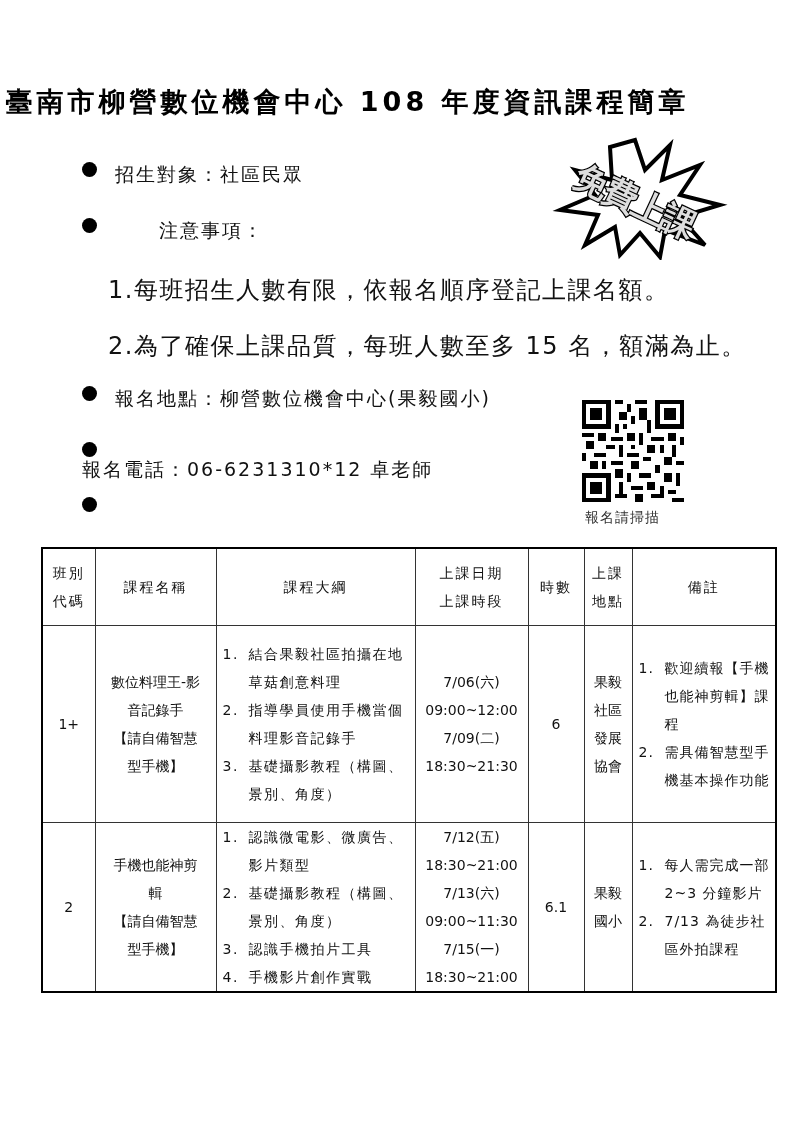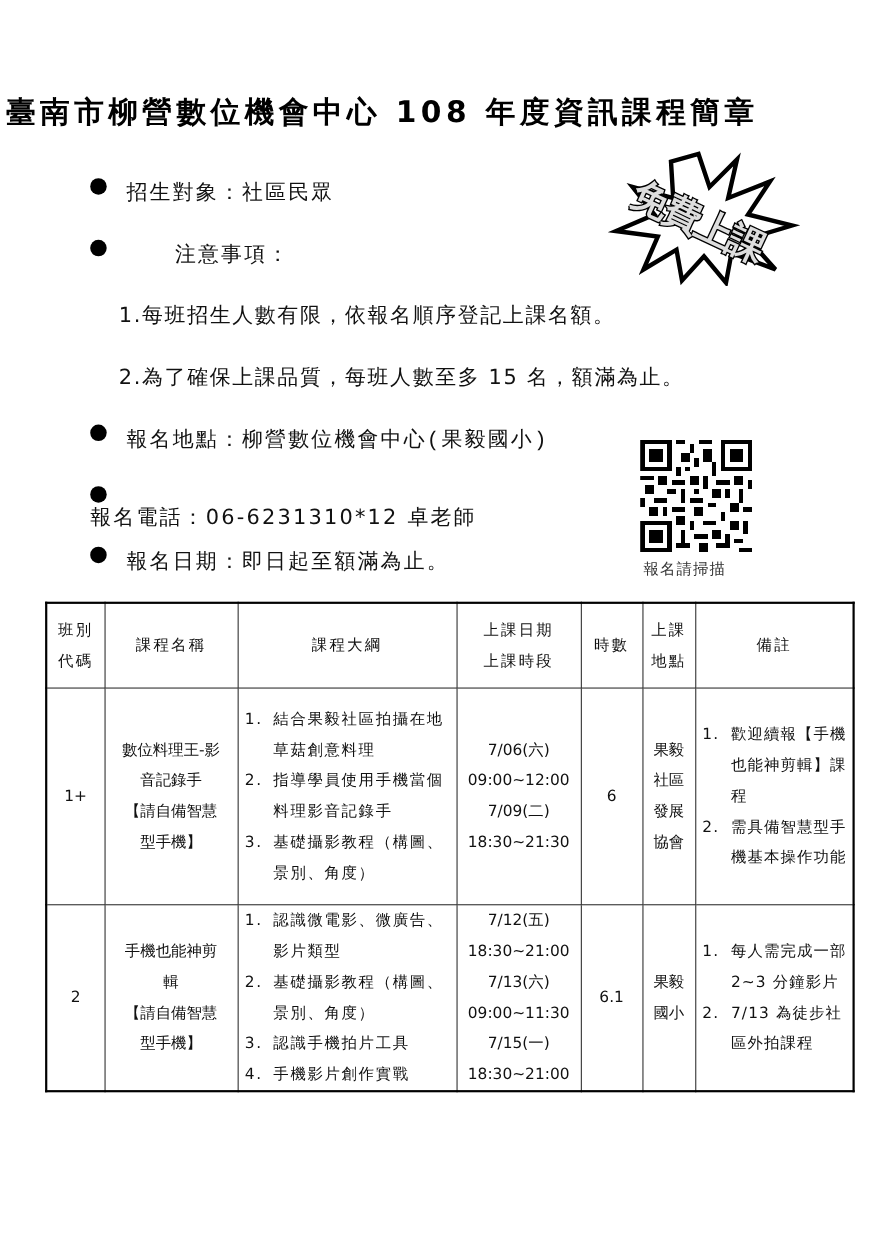--- a/index.html
+++ b/index.html
@@ -13,21 +13,21 @@
   }
   .info-line {
     position: absolute; left: 82px; font-size: 19px; letter-spacing: 2px; color: #111;
     display: flex; align-items: flex-start;
   }
   .bullet {
     display: inline-block; width: 15px; height: 15px; border-radius: 50%;
     background: #000; margin-right: 18px;
   }
   .sub-line {
-    position: absolute; left: 108px; font-size: 19px; letter-spacing: 1.5px; color: #111;
+    position: absolute; left: 108px; font-size: 24px; letter-spacing: 1.5px; color: #111;
   }
   .burst { position: absolute; left: 540px; top: 135px; width: 190px; height: 125px; }
   .qr-wrap { position: absolute; left: 582px; top: 400px; width: 102px; }
   .qr-caption {
     position: absolute; left: 585px; top: 509px; font-size: 14px; color: #333; letter-spacing: 1px;
   }
   table.course {
     position: absolute; left: 41px; top: 547px; width: 734px;
     border-collapse: collapse; border: 2px solid #000; table-layout: fixed;
   }
@@ -52,31 +52,30 @@
 <div class="info-line" style="top:162px;">
   <span class="bullet"></span>
   <span>招生對象：社區民眾</span>
 </div>
 <div class="info-line" style="top:218px;gap:44px;">
   <span class="bullet"></span>
   <span>注意事項：</span>
 </div>
 <div class="sub-line" style="top:274px;">1.每班招生人數有限，依報名順序登記上課名額。</div>
 <div class="sub-line" style="top:330px;">2.為了確保上課品質，每班人數至多 15 名，額滿為止。</div>
-<div class="info-line" style="top:386px;font-family:Liberation Mono, monospace;">
+<div class="info-line" style="top:386px;">
   <span class="bullet"></span>
   <span>報名地點：柳營數位機會中心(果毅國小)</span>
 </div>
 <div class="info-line" style="top:442px;flex-direction:column;">
   <span class="bullet"></span>
   <span>報名電話：06-6231310*12  卓老師</span>
 </div>
 <div class="info-line" style="top:497px;">
   <span class="bullet"></span>
-  <span>報名日期：即日起至額滿為止。</span>
 </div>
 
 <div class="burst">
   <svg width="190" height="125" viewBox="0 0 190 125">
     <polygon points="95,5 105,35 130,10 122,45 160,30 140,60 180,70 140,82 165,110 125,95 120,122 100,98 80,120 75,92 45,110 58,80 20,75 55,60 35,35 72,45 70,12" fill="#fff" stroke="#000" stroke-width="4" stroke-linejoin="miter"></polygon>
     <g transform="rotate(25 95 65)">
       <text x="95" y="78" text-anchor="middle" font-family="DejaVu Sans, sans-serif" font-size="34" font-weight="bold" fill="#ddd" stroke="#000" stroke-width="2.5" paint-order="stroke" letter-spacing="-2">
         <tspan>免費上課</tspan>
       </text>
     </g>

